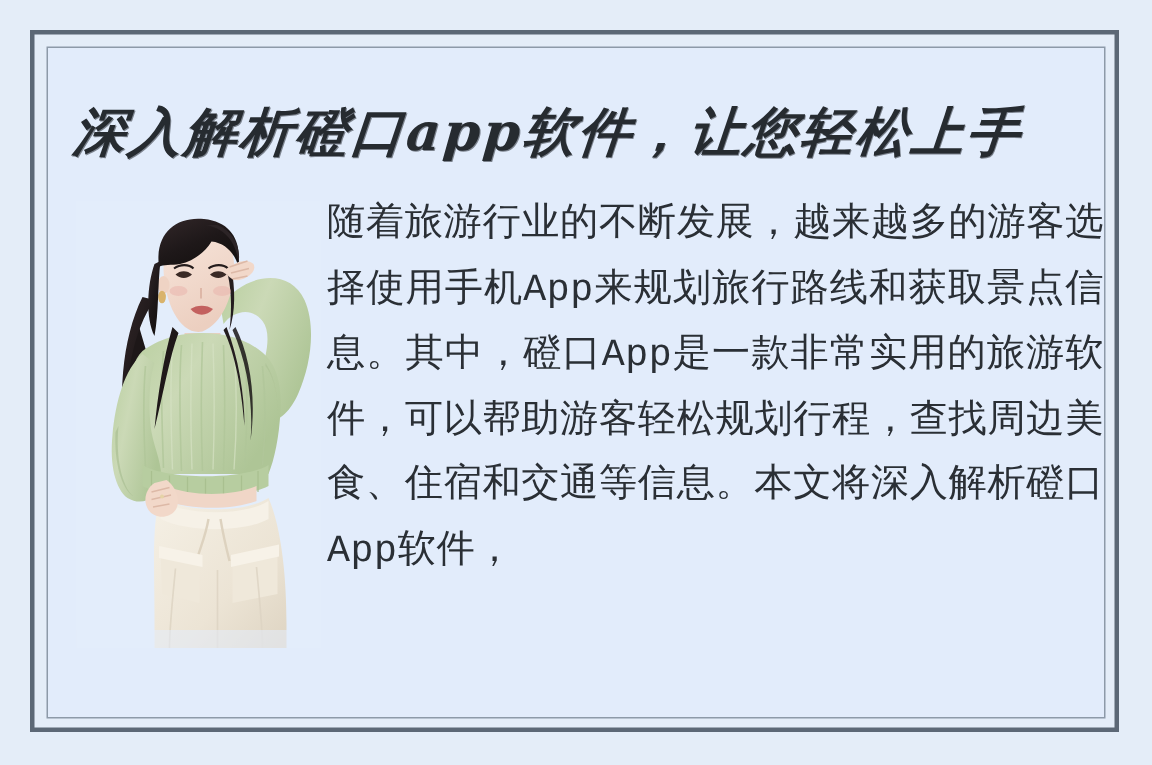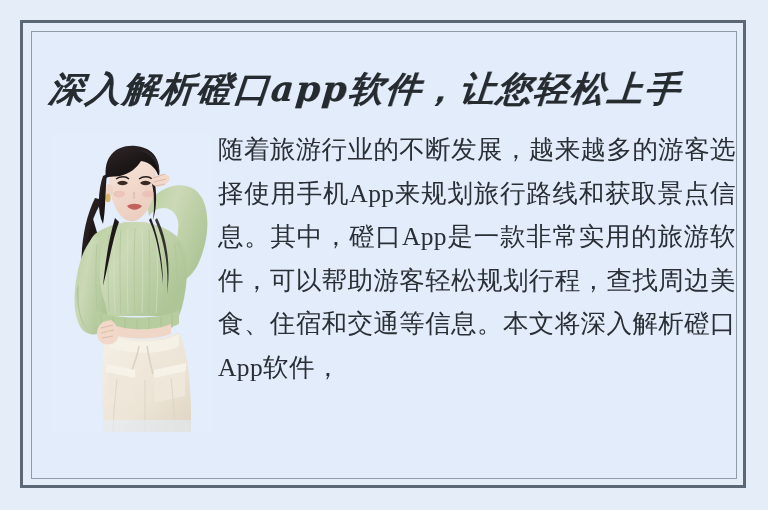--- a/index.html
+++ b/index.html
@@ -93,21 +93,21 @@
     height: 298px;
   }
 
   
   #article-body {
     position: absolute;
     left: 186px;
     top: 0px;
     width: 518px;
     height: 330px;
-    font-family: Liberation Serif, serif;
+    font-family: Liberation Mono, monospace;
     font-size: 25.5px;
     line-height: 43.6px;
     color: #2a2f35;
     text-align: justify;
     text-justify: inter-character;
     letter-spacing: 0.4px;
     word-break: break-all;
   }
 </style>
 </head>

